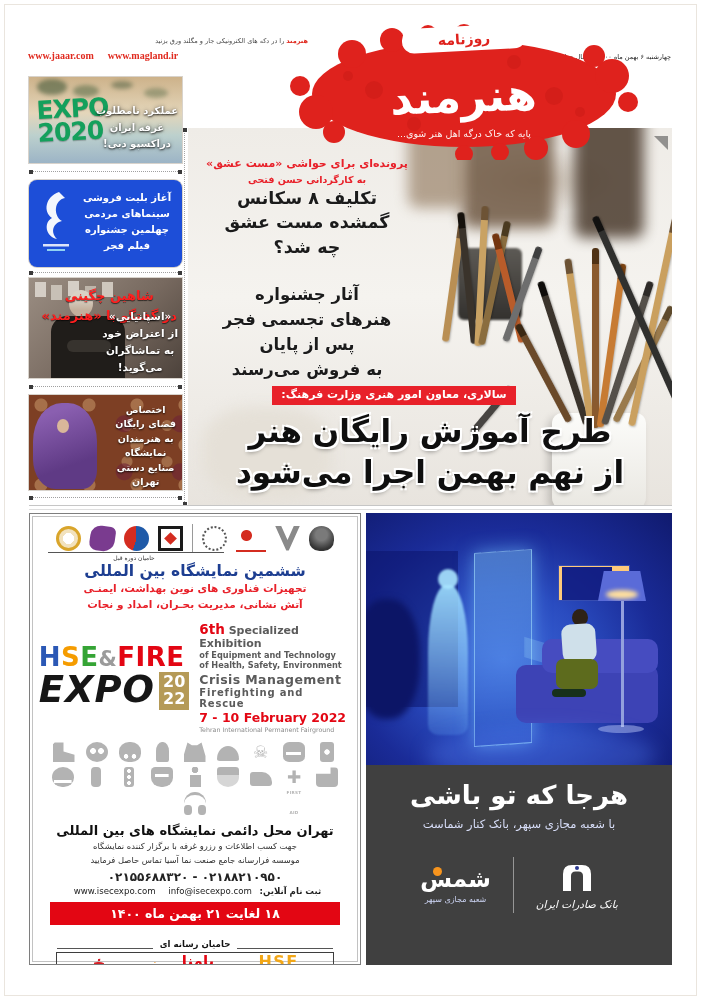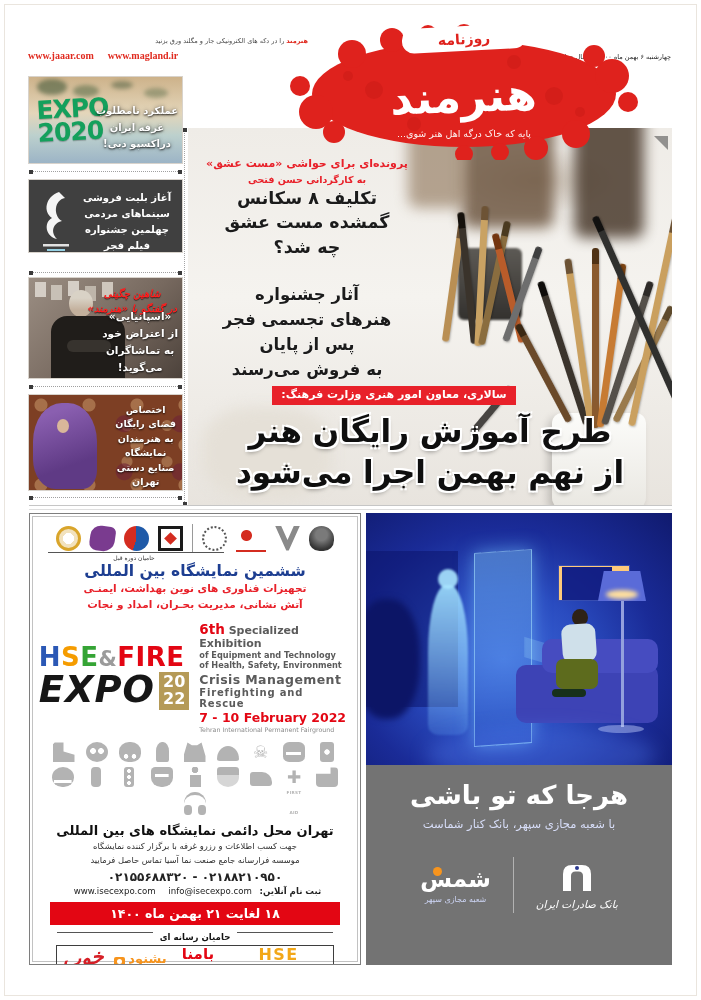--- a/index.html
+++ b/index.html
@@ -24,33 +24,33 @@
   .full-rule{left:29px;right:29px;top:505px;height:3px;border-top:1px solid #c6c6c6;border-bottom:1px solid #dedede;}
   
   .sbox{left:29px;width:153px;overflow:hidden;box-shadow:0 0 0 1px #d8d3cc;}
   .sbox1{top:77px;height:86px;background:linear-gradient(180deg,#cdb28a 0%,#e4d6ba 42%,#bcd0cd 68%,#9cb4c6 100%);}
   .palm{position:absolute;left:8px;top:2px;width:30px;height:16px;background:rgba(55,80,50,.55);border-radius:50%;
         filter:blur(2px);box-shadow:34px 4px 0 -2px rgba(70,95,60,.5),70px -2px 0 -4px rgba(55,80,50,.45),104px 6px 0 -3px rgba(70,95,60,.4);}
   .expo-green{position:absolute;left:8px;top:20px;color:#14a05c;font-weight:800;font-size:25px;line-height:.92;
         letter-spacing:-1px;transform:rotate(-3deg);text-shadow:0 1px 1px rgba(0,0,0,.25);}
   .s1-text{position:absolute;right:4px;top:26px;direction:rtl;text-align:center;color:#fff;font-weight:bold;
         font-size:10px;line-height:1.65;text-shadow:0 1px 2px rgba(0,0,0,.8),0 0 4px rgba(0,0,0,.5);}
-  .sbox2{top:180px;height:72px;background:#404040;}
+  .sbox2{top:180px;height:87px;background:#1d4ed8;border-radius:8px;}
   .fajr-logo{position:absolute;left:6px;top:8px;}
   .s2-text{position:absolute;right:5px;top:10px;width:100px;direction:rtl;text-align:center;color:#fff;
         font-weight:bold;font-size:10px;line-height:1.6;}
   .sbox3{top:278px;height:100px;background:linear-gradient(135deg,#9b8e83 0%,#77695f 55%,#4c423b 100%);}
   .frames{position:absolute;left:6px;top:4px;width:11px;height:15px;background:#d5cec6;
         box-shadow:16px 3px 0 0 #c8c0b6,33px -1px 0 0 #d5cec6,50px 4px 0 0 #beb5aa,67px 0 0 0 #cfc7bd;}
   .head3{position:absolute;left:40px;top:12px;width:24px;height:27px;border-radius:50%;
         background:linear-gradient(180deg,#d9d2c6 30%,#c3b09c 75%);}
   .body3{position:absolute;left:22px;top:38px;width:74px;height:62px;border-radius:16px 16px 0 0;background:#201d1a;}
   .body3::after{content:"";position:absolute;left:16px;top:24px;width:44px;height:12px;border-radius:8px;background:#37332e;}
   .s3-kicker{position:absolute;right:5px;top:8px;direction:rtl;text-align:center;color:#ff1f1f;font-weight:bold;
-        font-size:10px;line-height:1.5;text-shadow:0 1px 1px rgba(0,0,0,.6);font-style:italic;}
+        font-size:13px;line-height:1.5;text-shadow:0 1px 1px rgba(0,0,0,.6);}
   .s3-text{position:absolute;right:4px;top:30px;direction:rtl;text-align:center;color:#fff;font-weight:bold;
         font-size:10.5px;line-height:1.62;text-shadow:0 1px 2px rgba(0,0,0,.85);}
   .sbox4{top:395px;height:95px;background-color:#7d3f24;
         background-image:radial-gradient(circle at 25% 25%,rgba(215,170,120,.45) 0 6px,transparent 7px),
           radial-gradient(circle at 70% 60%,rgba(110,35,55,.6) 0 8px,transparent 9px),
           radial-gradient(circle at 45% 85%,rgba(230,190,140,.35) 0 5px,transparent 6px);
         background-size:48px 40px,56px 48px,40px 36px;}
   .woman4{position:absolute;left:4px;top:8px;width:64px;height:86px;border-radius:45% 45% 22% 35%;
         background:linear-gradient(160deg,#8a5fb0 15%,#5f3a85 70%);}
   .woman4::after{content:"";position:absolute;left:24px;top:16px;width:12px;height:14px;border-radius:50%;background:#d9b79a;}
@@ -165,34 +165,34 @@
   .ear-protection-icon::before,.ear-protection-icon::after{content:"";position:absolute;bottom:0;width:8px;height:10px;border-radius:40%;background:#b3b3b3;}
   .ear-protection-icon::before{left:0;} .ear-protection-icon::after{right:0;}
   .venue{color:#101010;font-weight:800;font-size:13px;direction:rtl;margin-top:8px;}
   .contact{color:#2e2e2e;font-size:8.4px;direction:rtl;line-height:1.65;text-align:center;margin-top:2px;}
   .phones{color:#222;font-weight:bold;font-size:12px;letter-spacing:2.6px;direction:ltr;margin-top:2px;}
   .online{direction:rtl;font-size:8.6px;color:#222;margin-top:2px;}
   .online .lbl{font-weight:bold;}
   .online .url{direction:ltr;unicode-bidi:embed;margin:0 5px;color:#1a1a1a;}
   .banner{width:calc(100% - 24px);height:23px;background:#e30613;color:#fff;font-weight:800;font-size:12.5px;
         direction:rtl;text-align:center;line-height:23px;margin-top:6px;letter-spacing:1px;}
-  .ms-label-row{display:flex;align-items:flex-start;width:276px;gap:7px;margin-top:7px;}
+  .ms-label-row{display:flex;align-items:flex-end;width:276px;gap:7px;margin-top:14px;}
   .ms-line{flex:1;border-top:1px solid #555;}
   .ms-label{font-size:8.6px;font-weight:bold;color:#111;direction:rtl;white-space:nowrap;}
   .ms-box{width:276px;height:42px;border:1px solid #3e3e3e;display:flex;align-items:center;justify-content:space-around;margin-top:3px;direction:ltr;}
   .sp-khoob{color:#d61f26;font-weight:800;font-style:italic;font-size:20px;transform:rotate(-7deg);}
   .sp-besh{display:flex;align-items:flex-end;gap:3px;color:#f7941d;font-weight:800;font-size:13px;}
   .tv-icon{display:inline-block;width:11px;height:9px;background:#f7941d;border-radius:2px;position:relative;}
   .tv-icon::after{content:"";position:absolute;left:3px;top:2px;width:5px;height:5px;border-radius:50%;background:#fff;}
   .sp-bamna{text-align:center;color:#e30613;font-weight:800;font-size:15px;line-height:1;}
   .sp-bamna small{display:block;font-size:5px;color:#8a8a8a;font-weight:normal;margin-top:2px;letter-spacing:.5px;}
   .sp-hse{color:#f2a718;font-weight:800;font-size:16px;letter-spacing:1.5px;text-align:center;line-height:1;}
   .sp-hse small{display:block;font-size:4.5px;color:#9a9a9a;font-weight:normal;margin-top:2px;}
   
-  .bank-ad{left:366px;top:513px;width:306px;height:452px;background:#737373;overflow:hidden;}
+  .bank-ad{left:366px;top:513px;width:306px;height:452px;background:#404040;overflow:hidden;}
   .scene{position:relative;width:100%;height:252px;overflow:hidden;
         background:radial-gradient(ellipse at 45% 58%,#3d68da 0%,#2a4cc0 34%,#1a2b97 64%,#101a6e 100%);}
   .wall-left{position:absolute;left:0;top:38px;width:92px;height:156px;background:rgba(10,18,104,.5);}
   .plant{position:absolute;left:-12px;top:86px;width:66px;height:120px;border-radius:45%;background:#0c1566;filter:blur(3px);}
   .holo-man{position:absolute;left:62px;top:72px;width:40px;height:150px;border-radius:45% 45% 10px 10px;
         background:linear-gradient(180deg,rgba(160,225,255,.9),rgba(110,185,255,.22));filter:blur(1.2px);}
   .holo-man::before{content:"";position:absolute;left:10px;top:-16px;width:20px;height:20px;border-radius:50%;
         background:rgba(170,230,255,.9);}
   .counter{position:absolute;left:108px;top:38px;width:56px;height:192px;transform:skewY(-4deg);
         background:linear-gradient(180deg,rgba(140,220,255,.38),rgba(80,160,255,.12));

